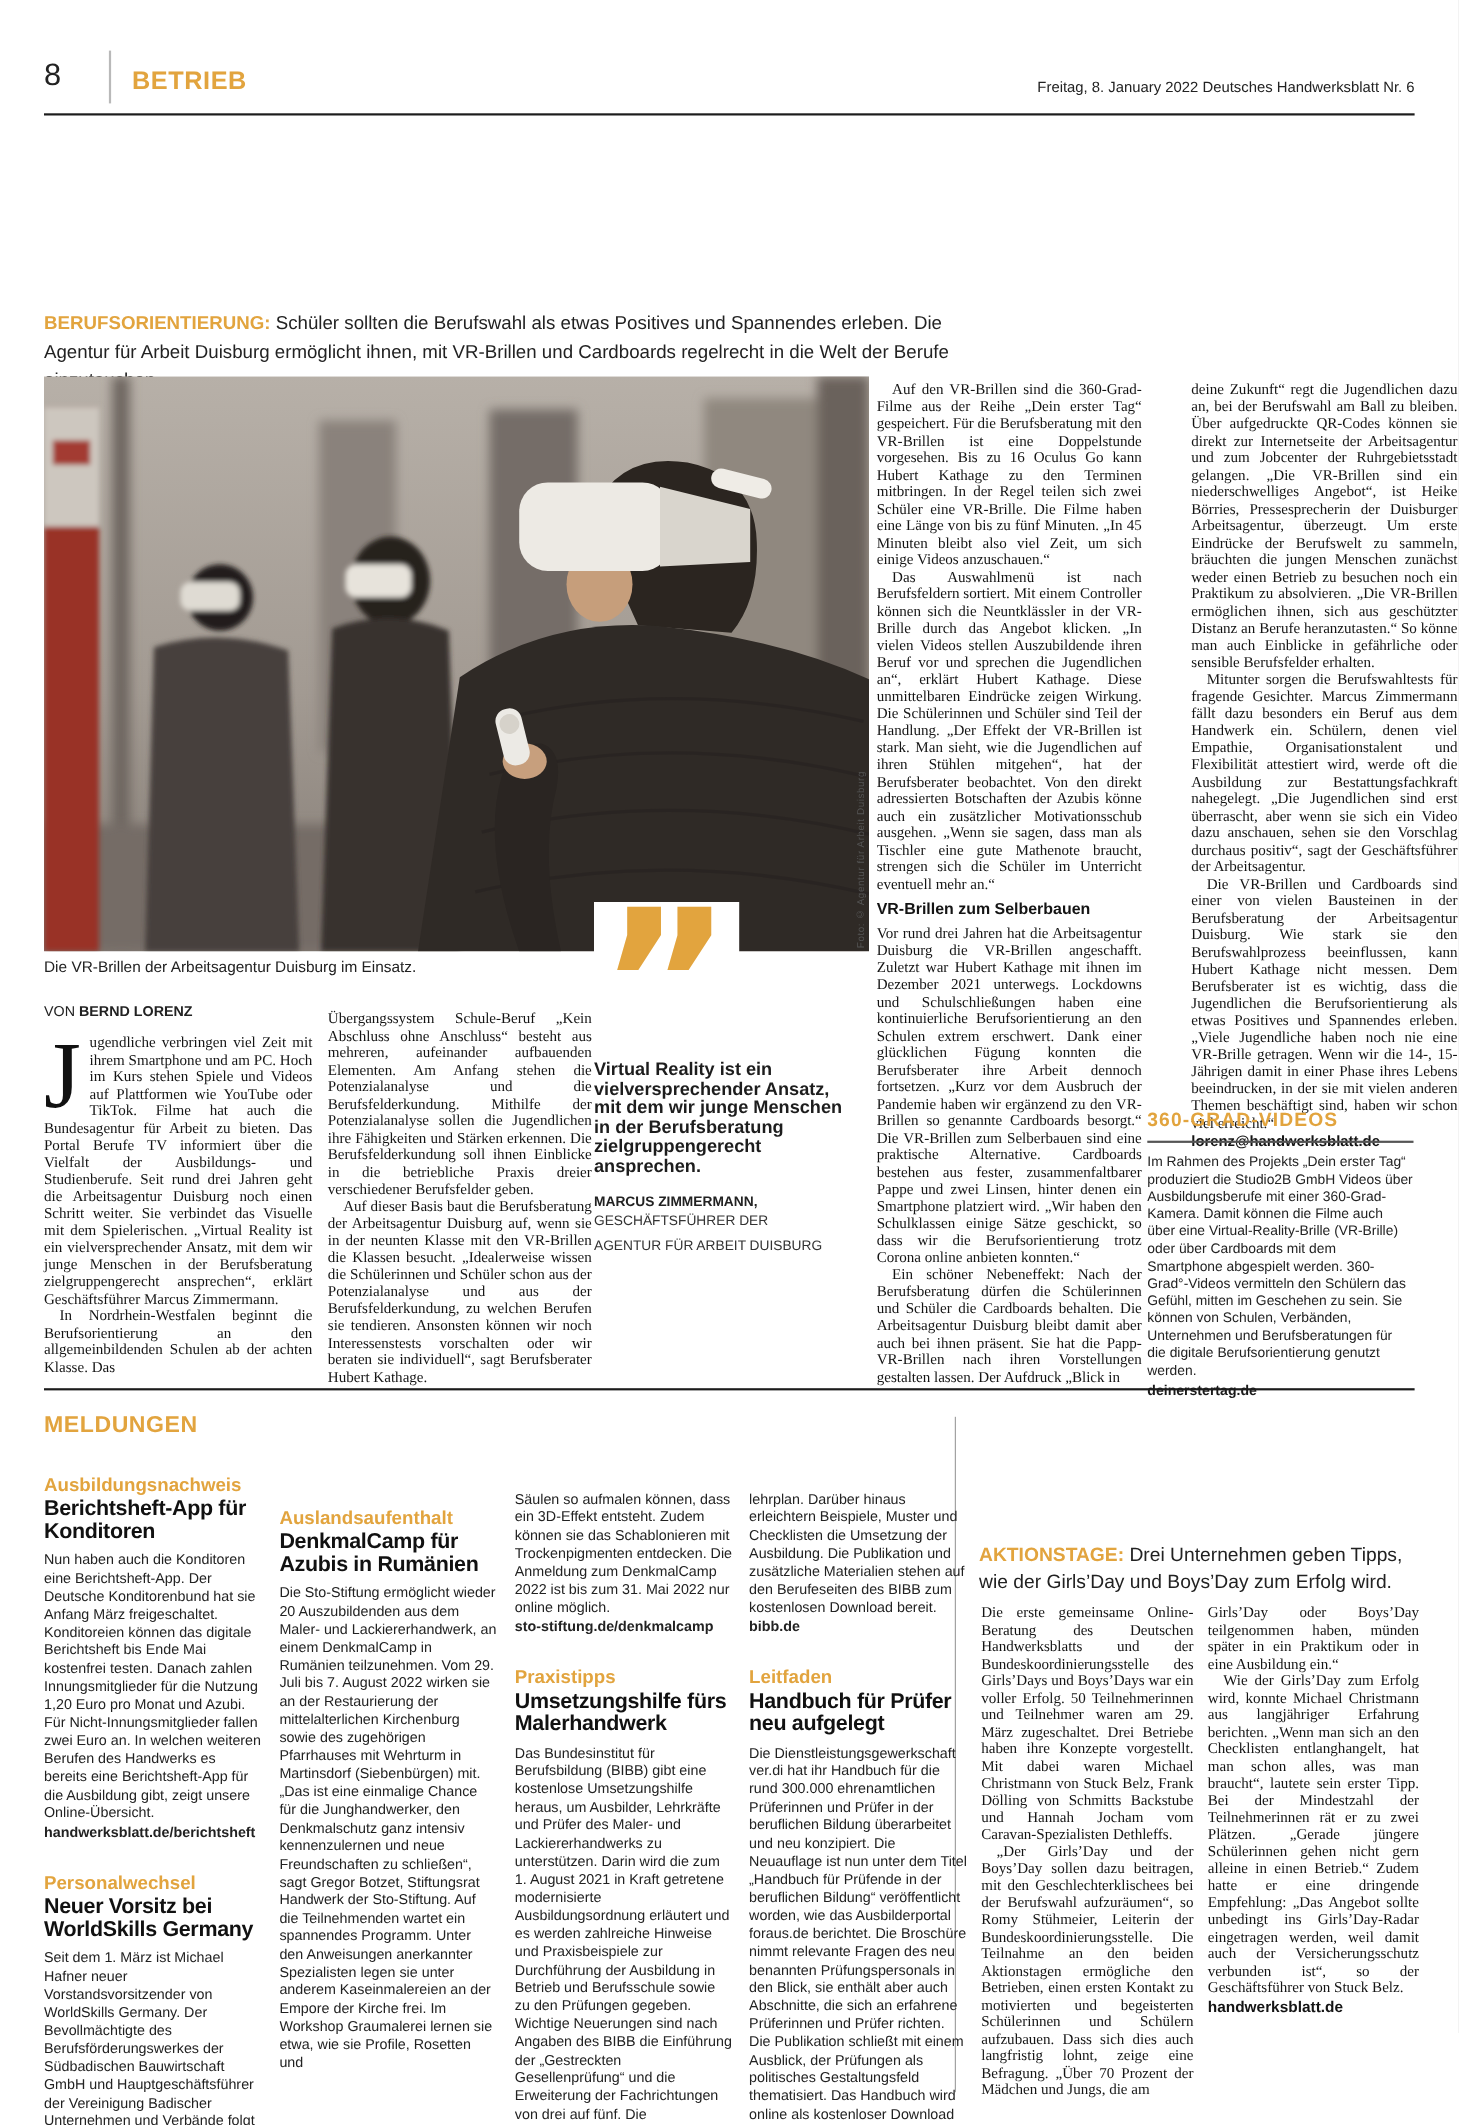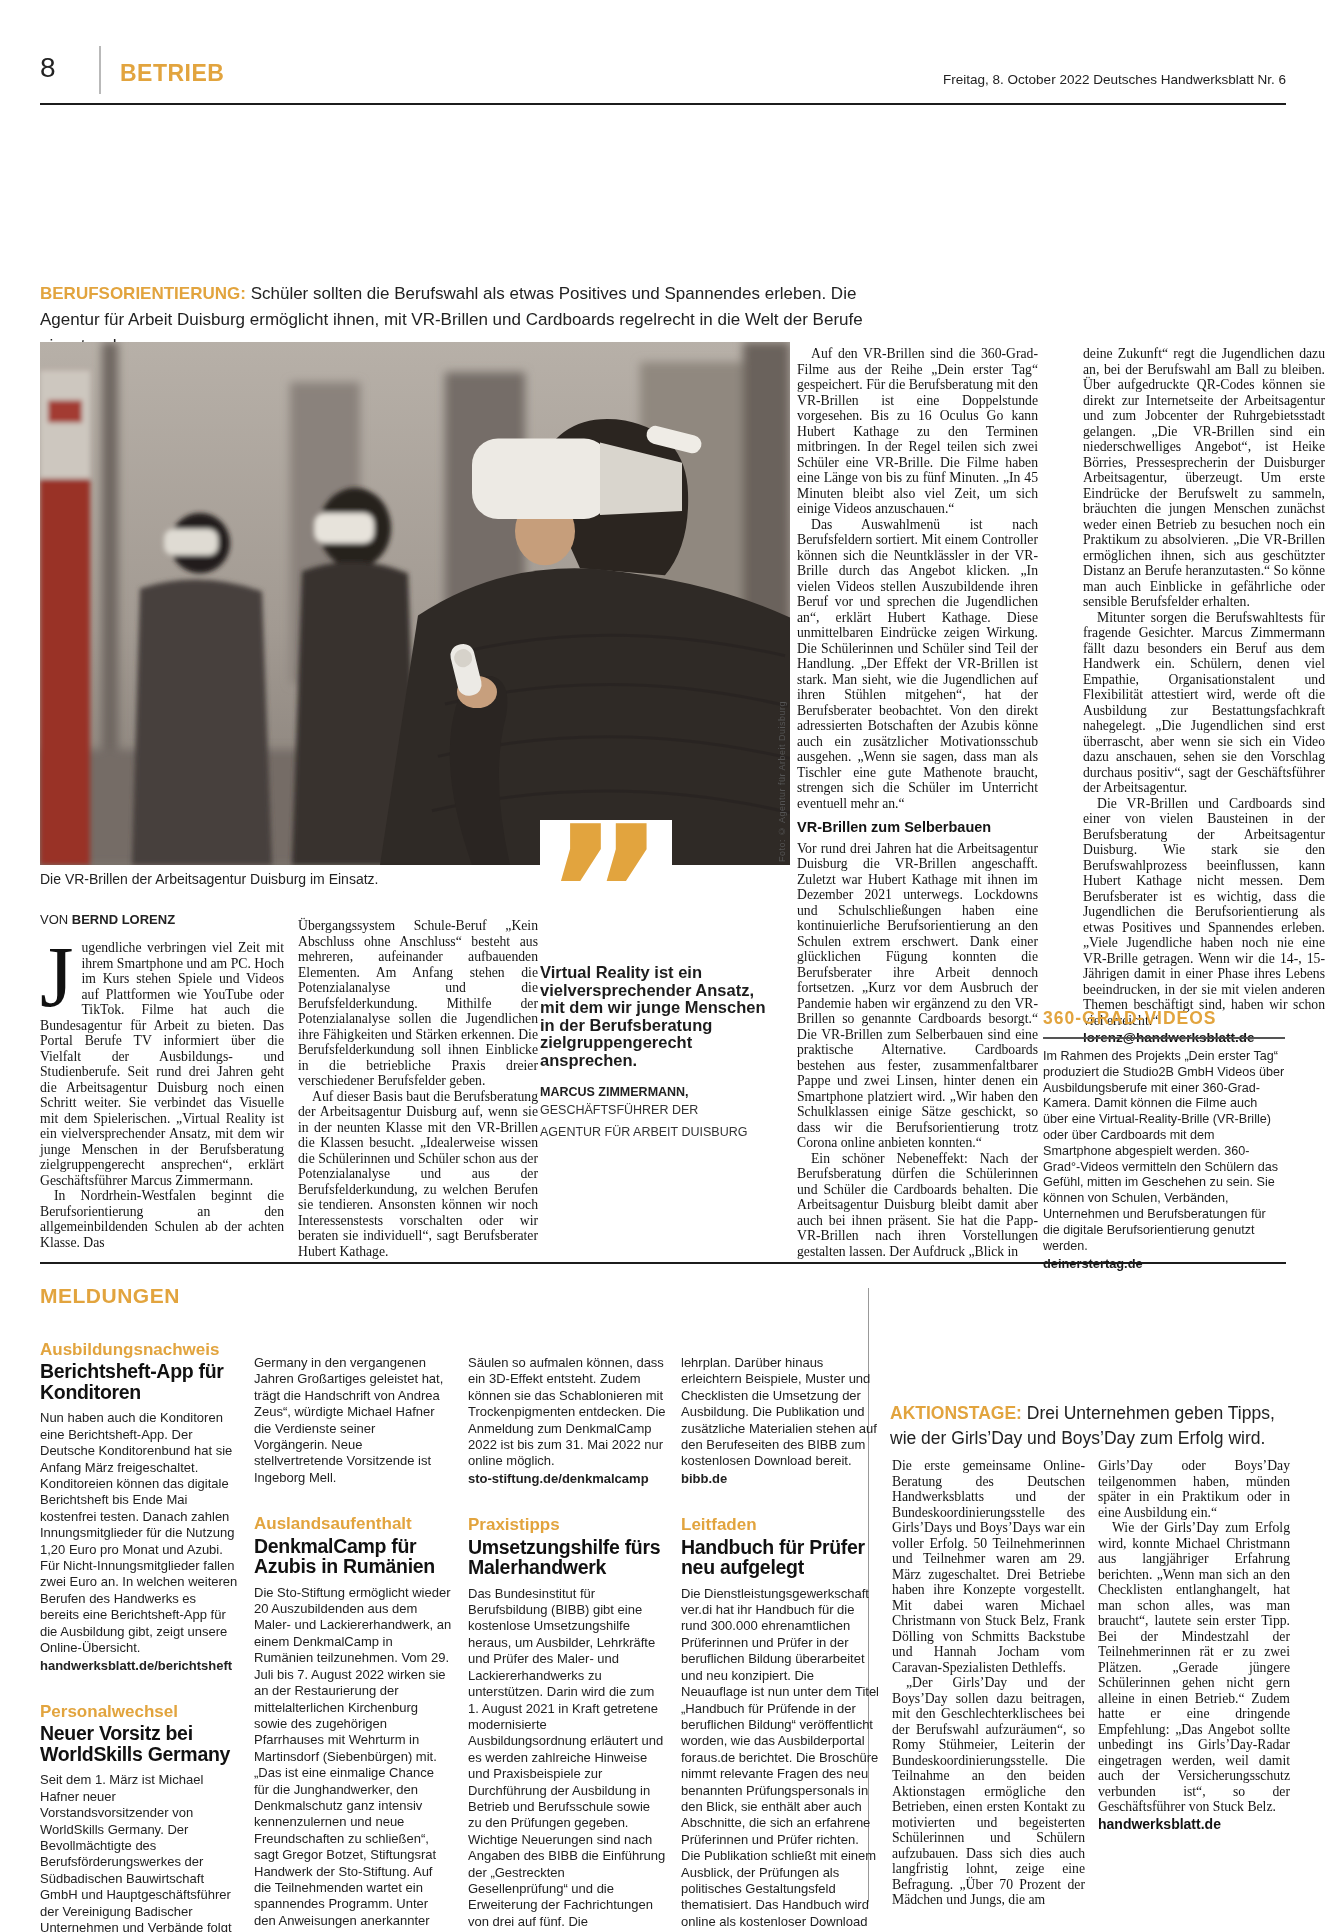--- a/index.html
+++ b/index.html
@@ -80,21 +80,21 @@
             text-align:left;margin-top:2px !important;}
 </style>
 </head>
 <body>
 
 <div id="page">
 
   <div class="abs pagenum">8</div>
   <div class="abs hdr-div"></div>
   <div class="abs section-title" style="color:#E2A43E">BETRIEB</div>
-  <div class="abs dateline">Freitag, 8. October 2022  Deutsches Handwerksblatt  Nr. 6</div>
+  <div class="abs dateline">Freitag, 8. January 2022  Deutsches Handwerksblatt  Nr. 6</div>
   <div class="abs hdr-rule"></div>
 
 
   <div class="abs kicker"><b style="color:#E2A43E">BERUFSORIENTIERUNG:</b><span> Schüler sollten die Berufswahl als etwas Positives und Spannendes erleben. Die Agentur für Arbeit Duisburg ermöglicht ihnen, mit VR-Brillen und Cardboards regelrecht in die Welt der Berufe einzutauchen.</span></div>
 
   <div class="abs photo">
     <svg viewBox="0 0 750 520" preserveAspectRatio="none">
       <defs>
         <linearGradient id="bgGrad" x1="0" y1="0" x2="0" y2="1">
           <stop offset="0" stop-color="#b7b0a8"></stop>
@@ -205,21 +205,20 @@
     <p class="mtitle">Berichtsheft-App für Konditoren</p>
     <p class="mbody">Nun haben auch die Konditoren eine Berichtsheft-App. Der Deutsche Konditorenbund hat sie Anfang März freigeschaltet. Konditoreien können das digitale Berichtsheft bis Ende Mai kostenfrei testen. Danach zahlen Innungsmitglieder für die Nutzung 1,20 Euro pro Monat und Azubi. Für Nicht-Innungsmitglieder fallen zwei Euro an. In welchen weiteren Berufen des Handwerks es bereits eine Berichtsheft-App für die Ausbildung gibt, zeigt unsere Online-Übersicht.</p>
     <p class="mlink">handwerksblatt.de/berichtsheft</p>
     <div class="mgap"></div>
     <p class="mkicker">Personalwechsel</p>
     <p class="mtitle">Neuer Vorsitz bei WorldSkills Germany</p>
     <p class="mbody">Seit dem 1. März ist Michael Hafner neuer Vorstandsvorsitzender von WorldSkills Germany. Der Bevollmächtigte des Berufsförderungswerkes der Südbadischen Bauwirtschaft GmbH und Hauptgeschäftsführer der Vereinigung Badischer Unternehmen und Verbände folgt auf Andrea Zeus, die das Amt vorher sechs Jahre innehatte. „Das, was WorldSkills</p>
   </div>
 
   <div class="abs mcol m2">
-    <p class="mbody mcont">Germany in den vergangenen Jahren Großartiges geleistet hat, trägt die Handschrift von Andrea Zeus“, würdigte Michael Hafner die Verdienste seiner Vorgängerin. Neue stellvertretende Vorsitzende ist Ingeborg Mell.</p>
     <div class="mgap"></div>
     <p class="mkicker">Auslandsaufenthalt</p>
     <p class="mtitle">DenkmalCamp für Azubis in Rumänien</p>
     <p class="mbody">Die Sto-Stiftung ermöglicht wieder 20 Auszubildenden aus dem Maler- und Lackiererhandwerk, an einem DenkmalCamp in Rumänien teilzunehmen. Vom 29. Juli bis 7. August 2022 wirken sie an der Restaurierung der mittelalterlichen Kirchenburg sowie des zugehörigen Pfarrhauses mit Wehrturm in Martinsdorf (Siebenbürgen) mit. „Das ist eine einmalige Chance für die Junghandwerker, den Denkmalschutz ganz intensiv kennenzulernen und neue Freundschaften zu schließen“, sagt Gregor Botzet, Stiftungsrat Handwerk der Sto-Stiftung. Auf die Teilnehmenden wartet ein spannendes Programm. Unter den Anweisungen anerkannter Spezialisten legen sie unter anderem Kaseinmalereien an der Empore der Kirche frei. Im Workshop Graumalerei lernen sie etwa, wie sie Profile, Rosetten und</p>
   </div>
 
   <div class="abs mcol m3">
     <p class="mbody mcont">Säulen so aufmalen können, dass ein 3D-Effekt entsteht. Zudem können sie das Schablonieren mit Trockenpigmenten entdecken. Die Anmeldung zum DenkmalCamp 2022 ist bis zum 31. Mai 2022 nur online möglich.</p>
     <p class="mlink">sto-stiftung.de/denkmalcamp</p>
     <div class="mgap"></div>

